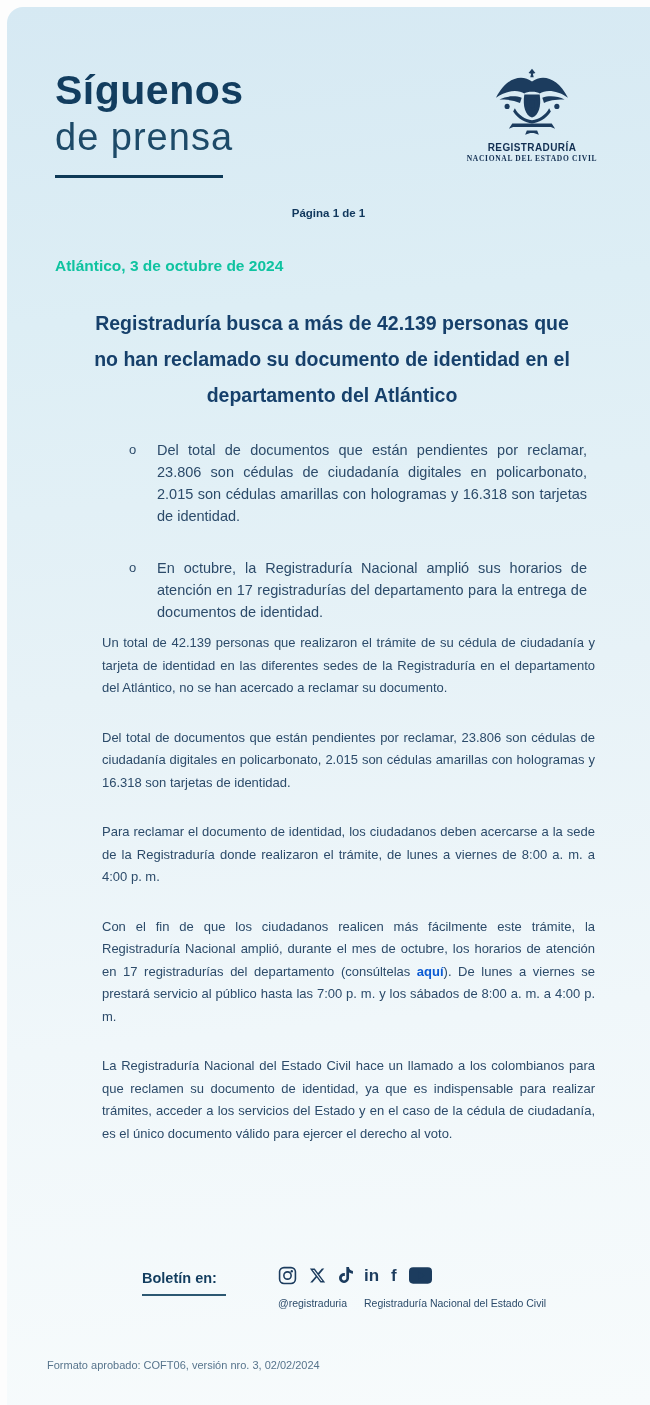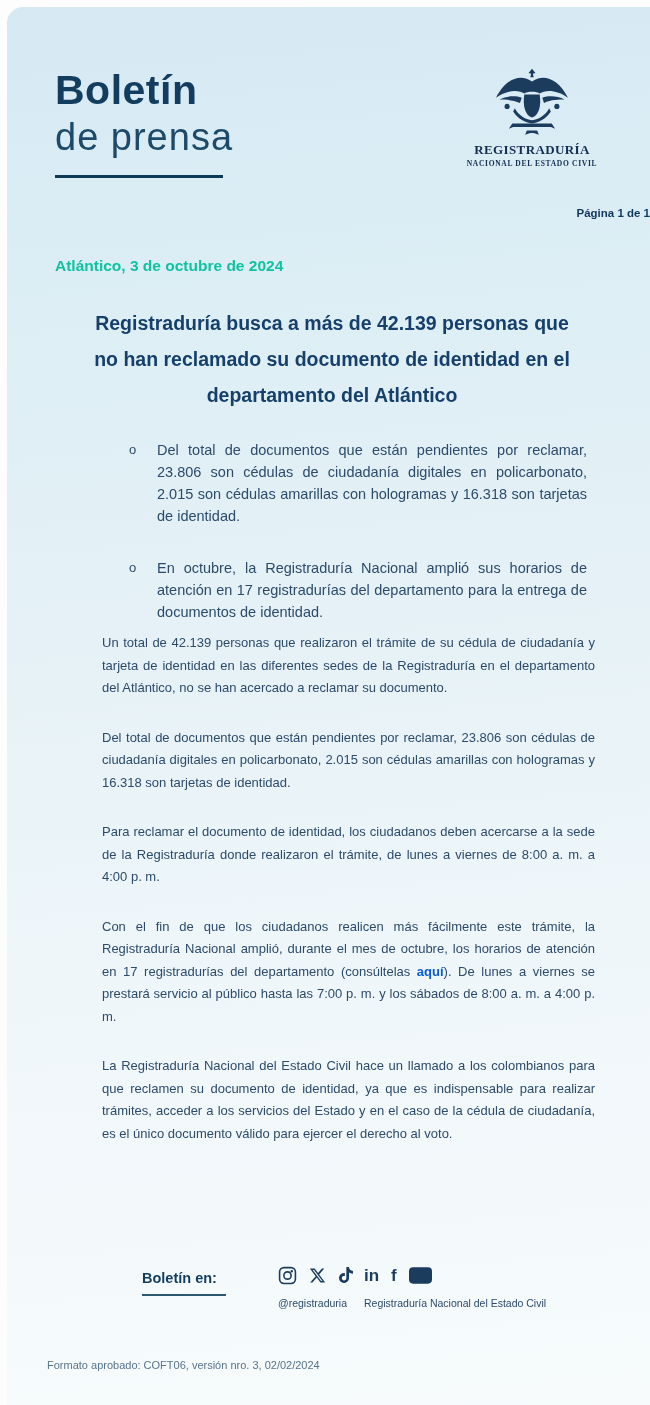--- a/index.html
+++ b/index.html
@@ -15,24 +15,24 @@
     background:linear-gradient(175deg, #d6e9f3 0%, #ddeef5 22%, #e7f2f7 48%, #f0f7fa 72%, #f7fbfc 100%);
     border-top-left-radius:16px;
   }
   
   .header { position:absolute; left:48px; top:60px; right:30px; }
   .brand-line1 { font-size:41px; font-weight:800; color:#123d5f; letter-spacing:.5px; }
   .brand-line2 { font-size:38px; font-weight:300; color:#1d4a68; margin-top:2px; letter-spacing:1px; }
   .brand-rule { width:168px; height:3px; background:#0e3a57; margin-top:16px; }
   .logo { position:absolute; right:18px; top:0; width:140px; text-align:center; }
   .logo svg { display:block; margin:0 auto; }
-  .logo-name { font-family:Liberation Serif, serif; font-weight:700; font-size:13px; color:#122f52; letter-spacing:.4px; margin-top:3px; }
+  .logo-name { font-family:Liberation Sans, sans-serif; font-weight:700; font-size:10px; color:#122f52; letter-spacing:.4px; margin-top:3px; }
   .logo-sub { font-family:"Liberation Serif", serif; font-weight:700; font-size:7.5px; color:#122f52; letter-spacing:.7px; margin-top:1px; }
   
-  .page-indicator { position:absolute; top:200px; left:0; width:100%; text-align:right; font-size:11.5px; font-weight:700; color:#10375c; }
+  .page-indicator { position:absolute; top:200px; left:0; width:100%; text-align:center; font-size:11.5px; font-weight:700; color:#10375c; }
   
   .dateline { position:absolute; top:250px; left:48px; font-size:15.5px; font-weight:700; color:#0fc3a0; }
   
   .headline {
     position:absolute; top:298px; left:85px; width:480px;
     text-align:center; font-size:19.5px; font-weight:700; color:#16406b; line-height:1.85;
   }
   
   .bullets { position:absolute; top:432px; left:122px; width:458px; }
   .bullet { display:flex; margin-bottom:30px; }
@@ -59,21 +59,21 @@
   
   .approval { position:absolute; left:40px; top:1352px; font-size:11px; color:#57748c; }
 </style>
 </head>
 <body>
 
 <div class="page">
   <div class="sheet">
 
     <div class="header">
-      <div class="brand-line1">Boletín</div>
+      <div class="brand-line1">Síguenos</div>
       <div class="brand-line2">de prensa</div>
       <div class="brand-rule"></div>
 
       <div class="logo">
         <span>
           <svg class="ic" width="86" height="72" viewBox="0 0 100 84">
             <path d="M50 2 l-4 5 3 1 -1 4 4 0 -1 -4 3 -1 Z"></path>
             <path d="M8,36 C20,12 38,8 50,17 C62,8 80,12 92,36 C80,27 66,26 59,31 C56,28 44,28 41,31 C34,26 20,27 8,36 Z"></path>
             <path d="M12,38 C20,34 30,33 38,36 L36,42 C28,38 18,38 12,38 Z"></path>
             <path d="M88,38 C80,34 70,33 62,36 L64,42 C72,38 82,38 88,38 Z"></path>

